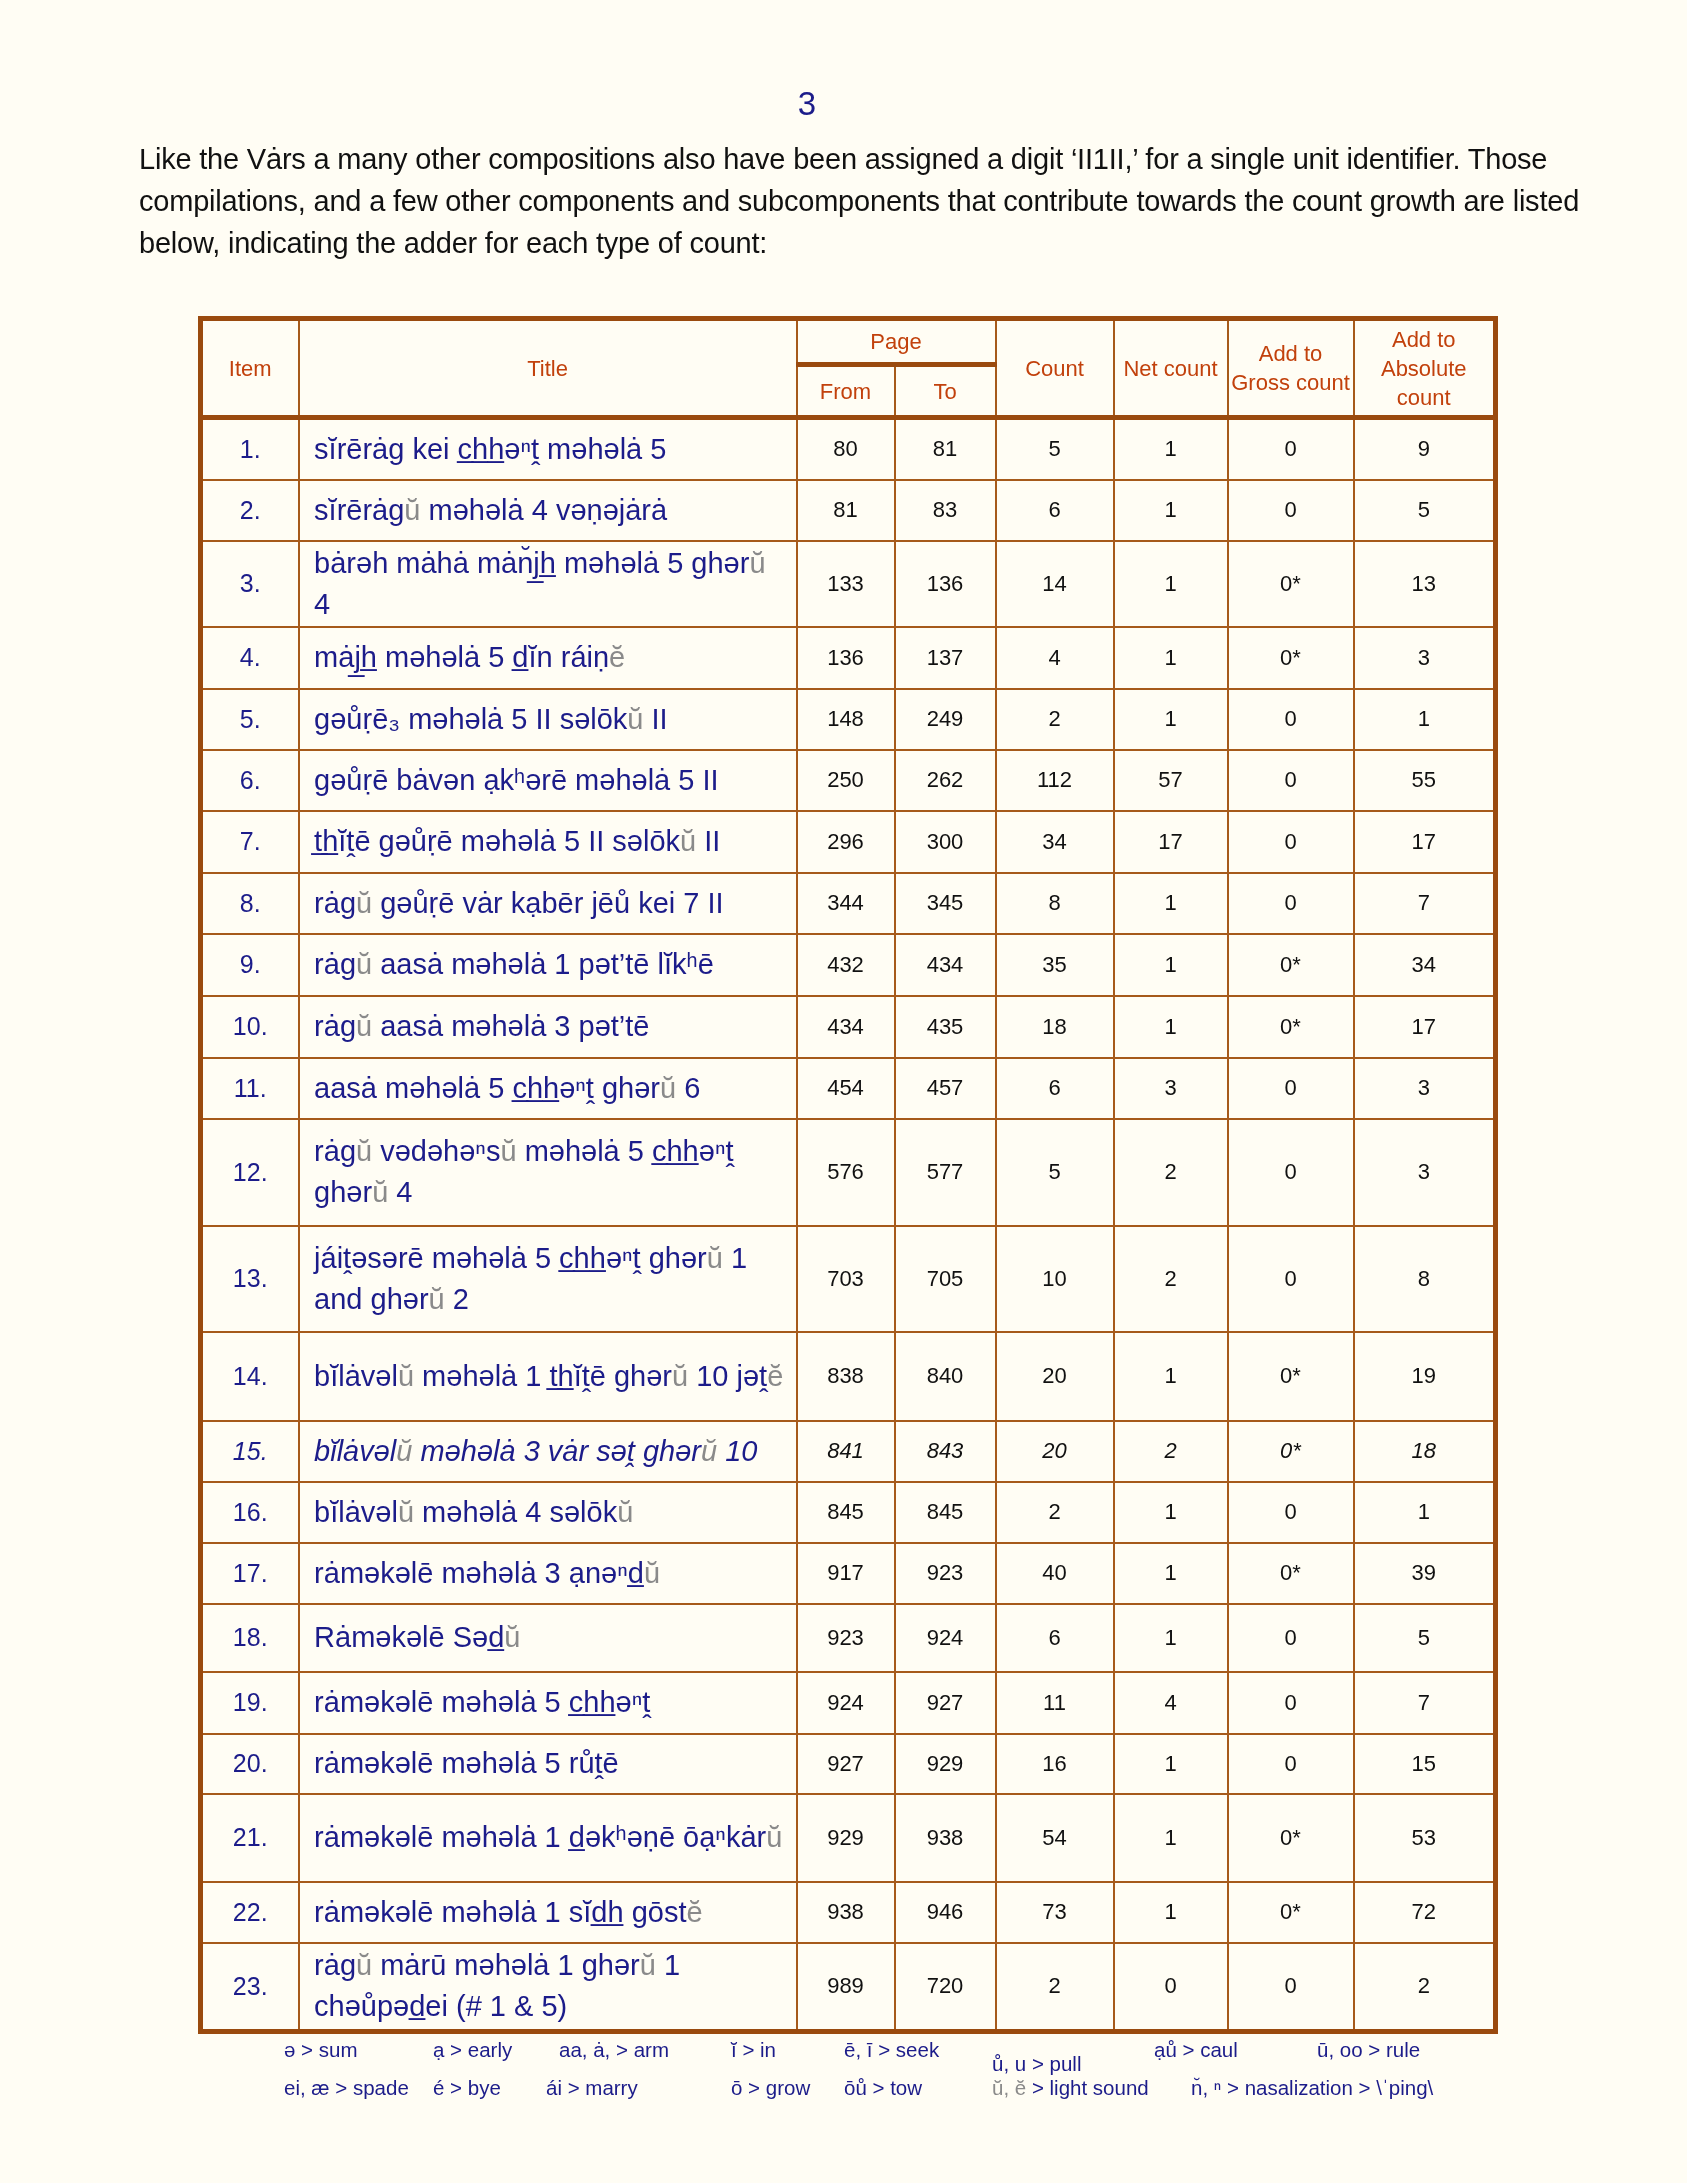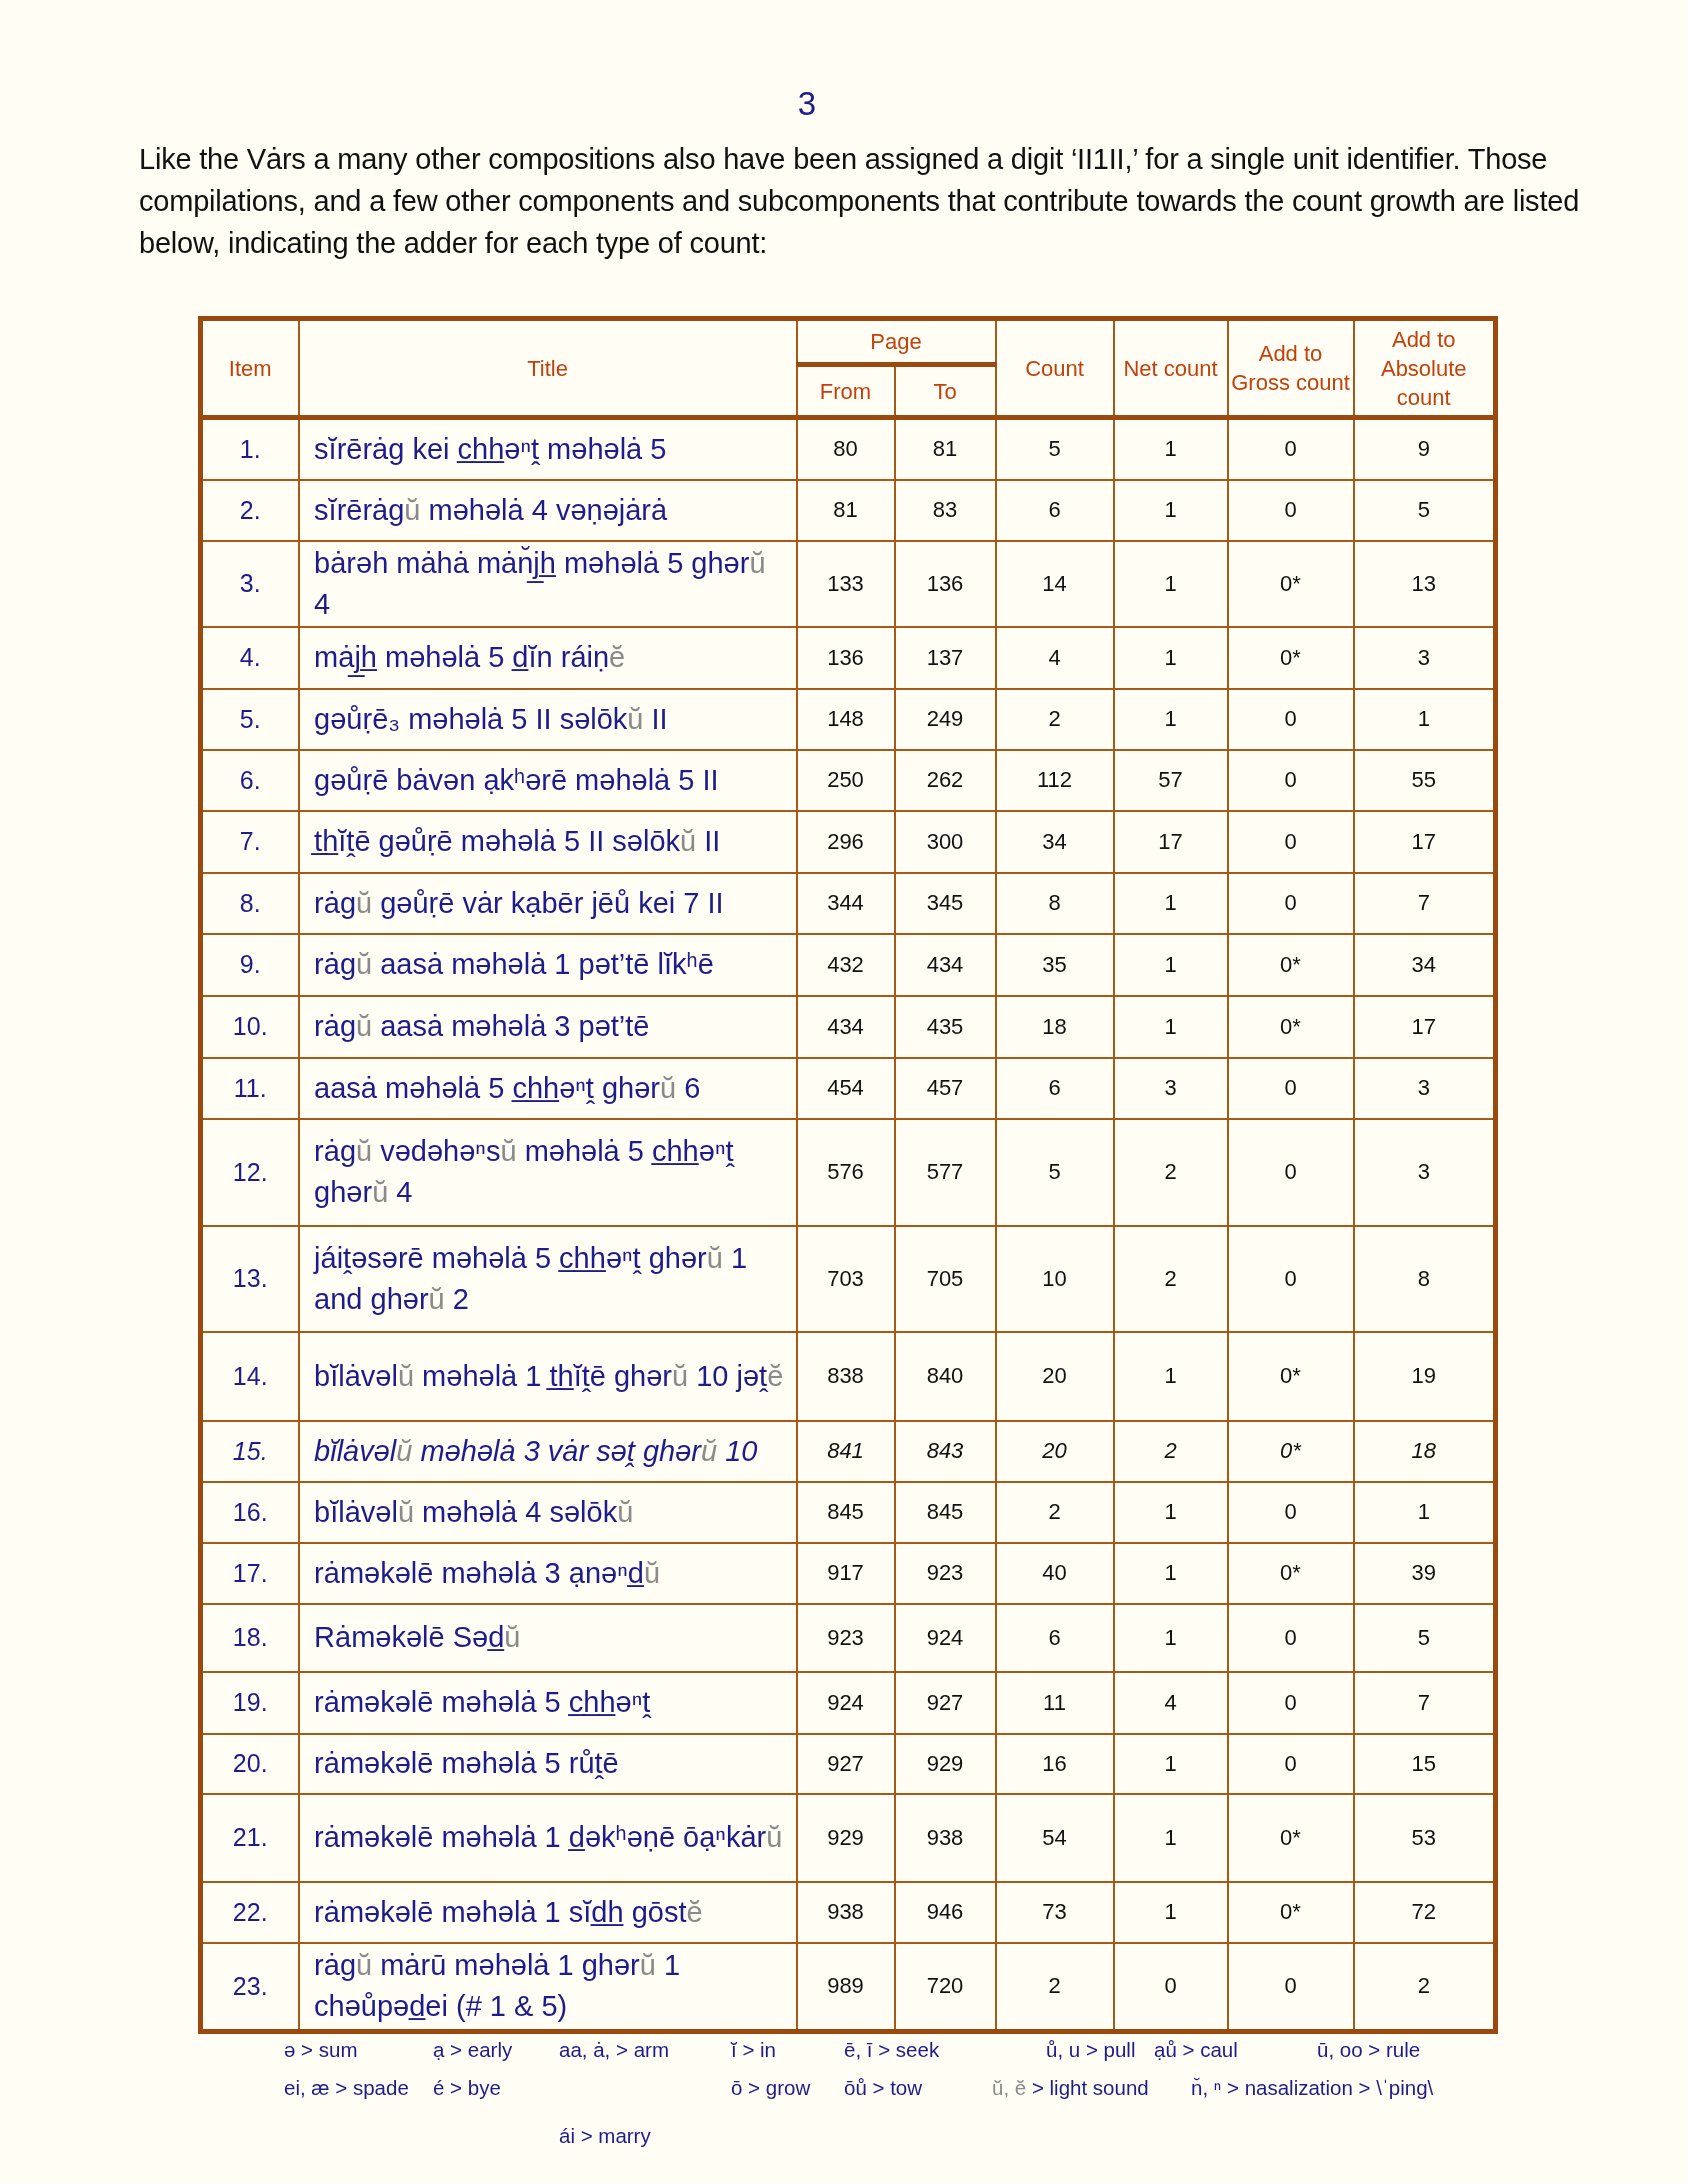--- a/index.html
+++ b/index.html
@@ -319,24 +319,24 @@
       </tr>
     </tbody>
 </table>
 
 <div class="legend" id="legend">
     <span class="cell r1" style="left: 284px;">ə &gt; sum</span>
     <span class="cell r1" style="left: 433px;">ạ &gt; early</span>
     <span class="cell r1" style="left: 559px;">aa, ȧ, &gt; arm</span>
     <span class="cell r1" style="left: 731px;">ĭ &gt; in</span>
     <span class="cell r1" style="left: 844px;">ē, ī &gt; seek</span>
-    <span class="cell r1" style="left: 1046px;">ů, u &gt; pull</span>
+    <span class="cell r1" style="left: 992px; margin-top: 14px;">ů, u &gt; pull</span>
     <span class="cell r1" style="left: 1154px;">ạů &gt; caul</span>
     <span class="cell r1" style="left: 1317px;">ū, oo &gt; rule</span>
     <span class="cell r2" style="left: 284px;">ei, æ &gt; spade</span>
     <span class="cell r2" style="left: 433px; text-align: right;">é &gt; bye</span>
-    <span class="cell r2" style="left: 559px; margin-top: 48px;">ái &gt; marry</span>
+    <span class="cell r2" style="left: 546px;">ái &gt; marry</span>
     <span class="cell r2" style="left: 731px; text-align: right;">ō &gt; grow</span>
     <span class="cell r2" style="left: 844px;">ōů &gt; tow</span>
     <span class="cell r2" style="left: 992px;"><span class="lite">ŭ, ĕ</span> &gt; light sound</span>
     <span class="cell r2" style="left: 1191px;">n̆, ⁿ &gt; nasalization &gt; \ˈping\</span>
   </div>
 
 
 </body></html>

